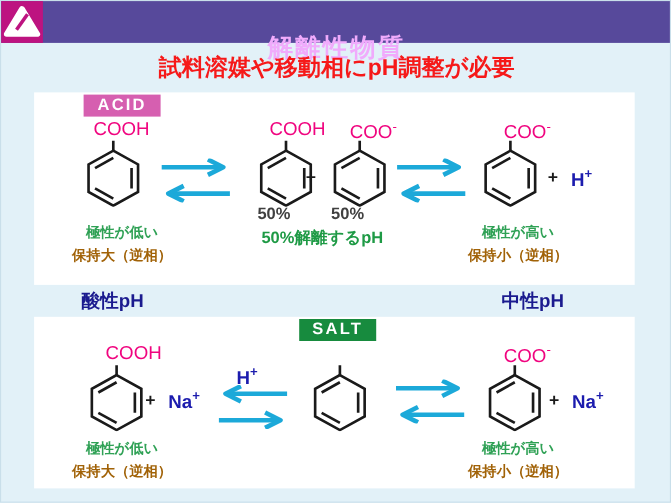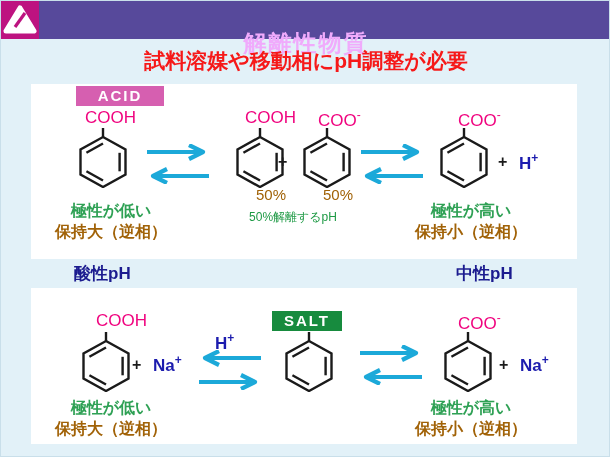--- a/index.html
+++ b/index.html
@@ -36,38 +36,38 @@
   }
   
   .panel{background:#ffffff;}
   #acid-panel{left:30px;top:83px;width:546px;height:175px;}
   #salt-panel{left:30px;top:287px;width:546px;height:156px;}
   
   .tag{
     height:20px;line-height:20px;text-align:center;
     color:#ffffff;font-size:15px;font-weight:bold;letter-spacing:2px;
   }
-  #acid-tag{left:75px;top:85px;width:88px;background:#D65FB0;}
-  #salt-tag{left:271px;top:289px;width:70px;background:#178B3E;margin-top:21px;}
+  #acid-tag{left:75px;top:85px;width:70px;background:#D65FB0;}
+  #salt-tag{left:271px;top:289px;width:70px;background:#178B3E;}
   
   .formula{
     font-size:17px;font-weight:normal;color:#F0047F;
     white-space:nowrap;
   }
   .formula sup,.ion sup{font-size:12px;}
   .ion{font-size:17px;font-weight:bold;color:#1C1CAE;white-space:nowrap;}
   .navy{color:#1C1CAE;}
   .plus{font-size:16px;font-weight:bold;color:#1a1a1a;}
-  .pct{width:52px;text-align:right;font-size:15px;font-weight:normal;color:#a16207;}
-  .caption{width:150px;text-align:center;font-size:16px;font-weight:bold;line-height:21px;white-space:nowrap;}
+  .pct{width:52px;text-align:left;font-size:15px;font-weight:bold;color:#404040;}
+  .caption{width:150px;text-align:center;font-size:13px;font-weight:bold;line-height:21px;white-space:nowrap;}
   .cap-green{color:#2FA155;}
   .cap-pink{color:#a16207;}
   #pka-block{left:212px;top:206px;width:160px;text-align:center;line-height:20px;}
   #pka-line{color:#1a1a1a;font-size:16px;font-weight:normal;}
-  #pka-note{color:#1E9A45;font-size:12px;font-weight:400;}
+  #pka-note{color:#1E9A45;font-size:15px;font-weight:700;}
   .ph-label{font-size:17px;font-weight:bold;color:#1B1B8F;white-space:nowrap;}
   .benzene{width:52px;height:62px;}
   .eq{width:64px;height:40px;}
 </style>
 </head>
 <body>
 
 <svg width="0" height="0" style="position:absolute" aria-hidden="true">
   <defs>
     <g id="benzene-sym" fill="none" stroke="#1a1a1a" stroke-width="2.4">

